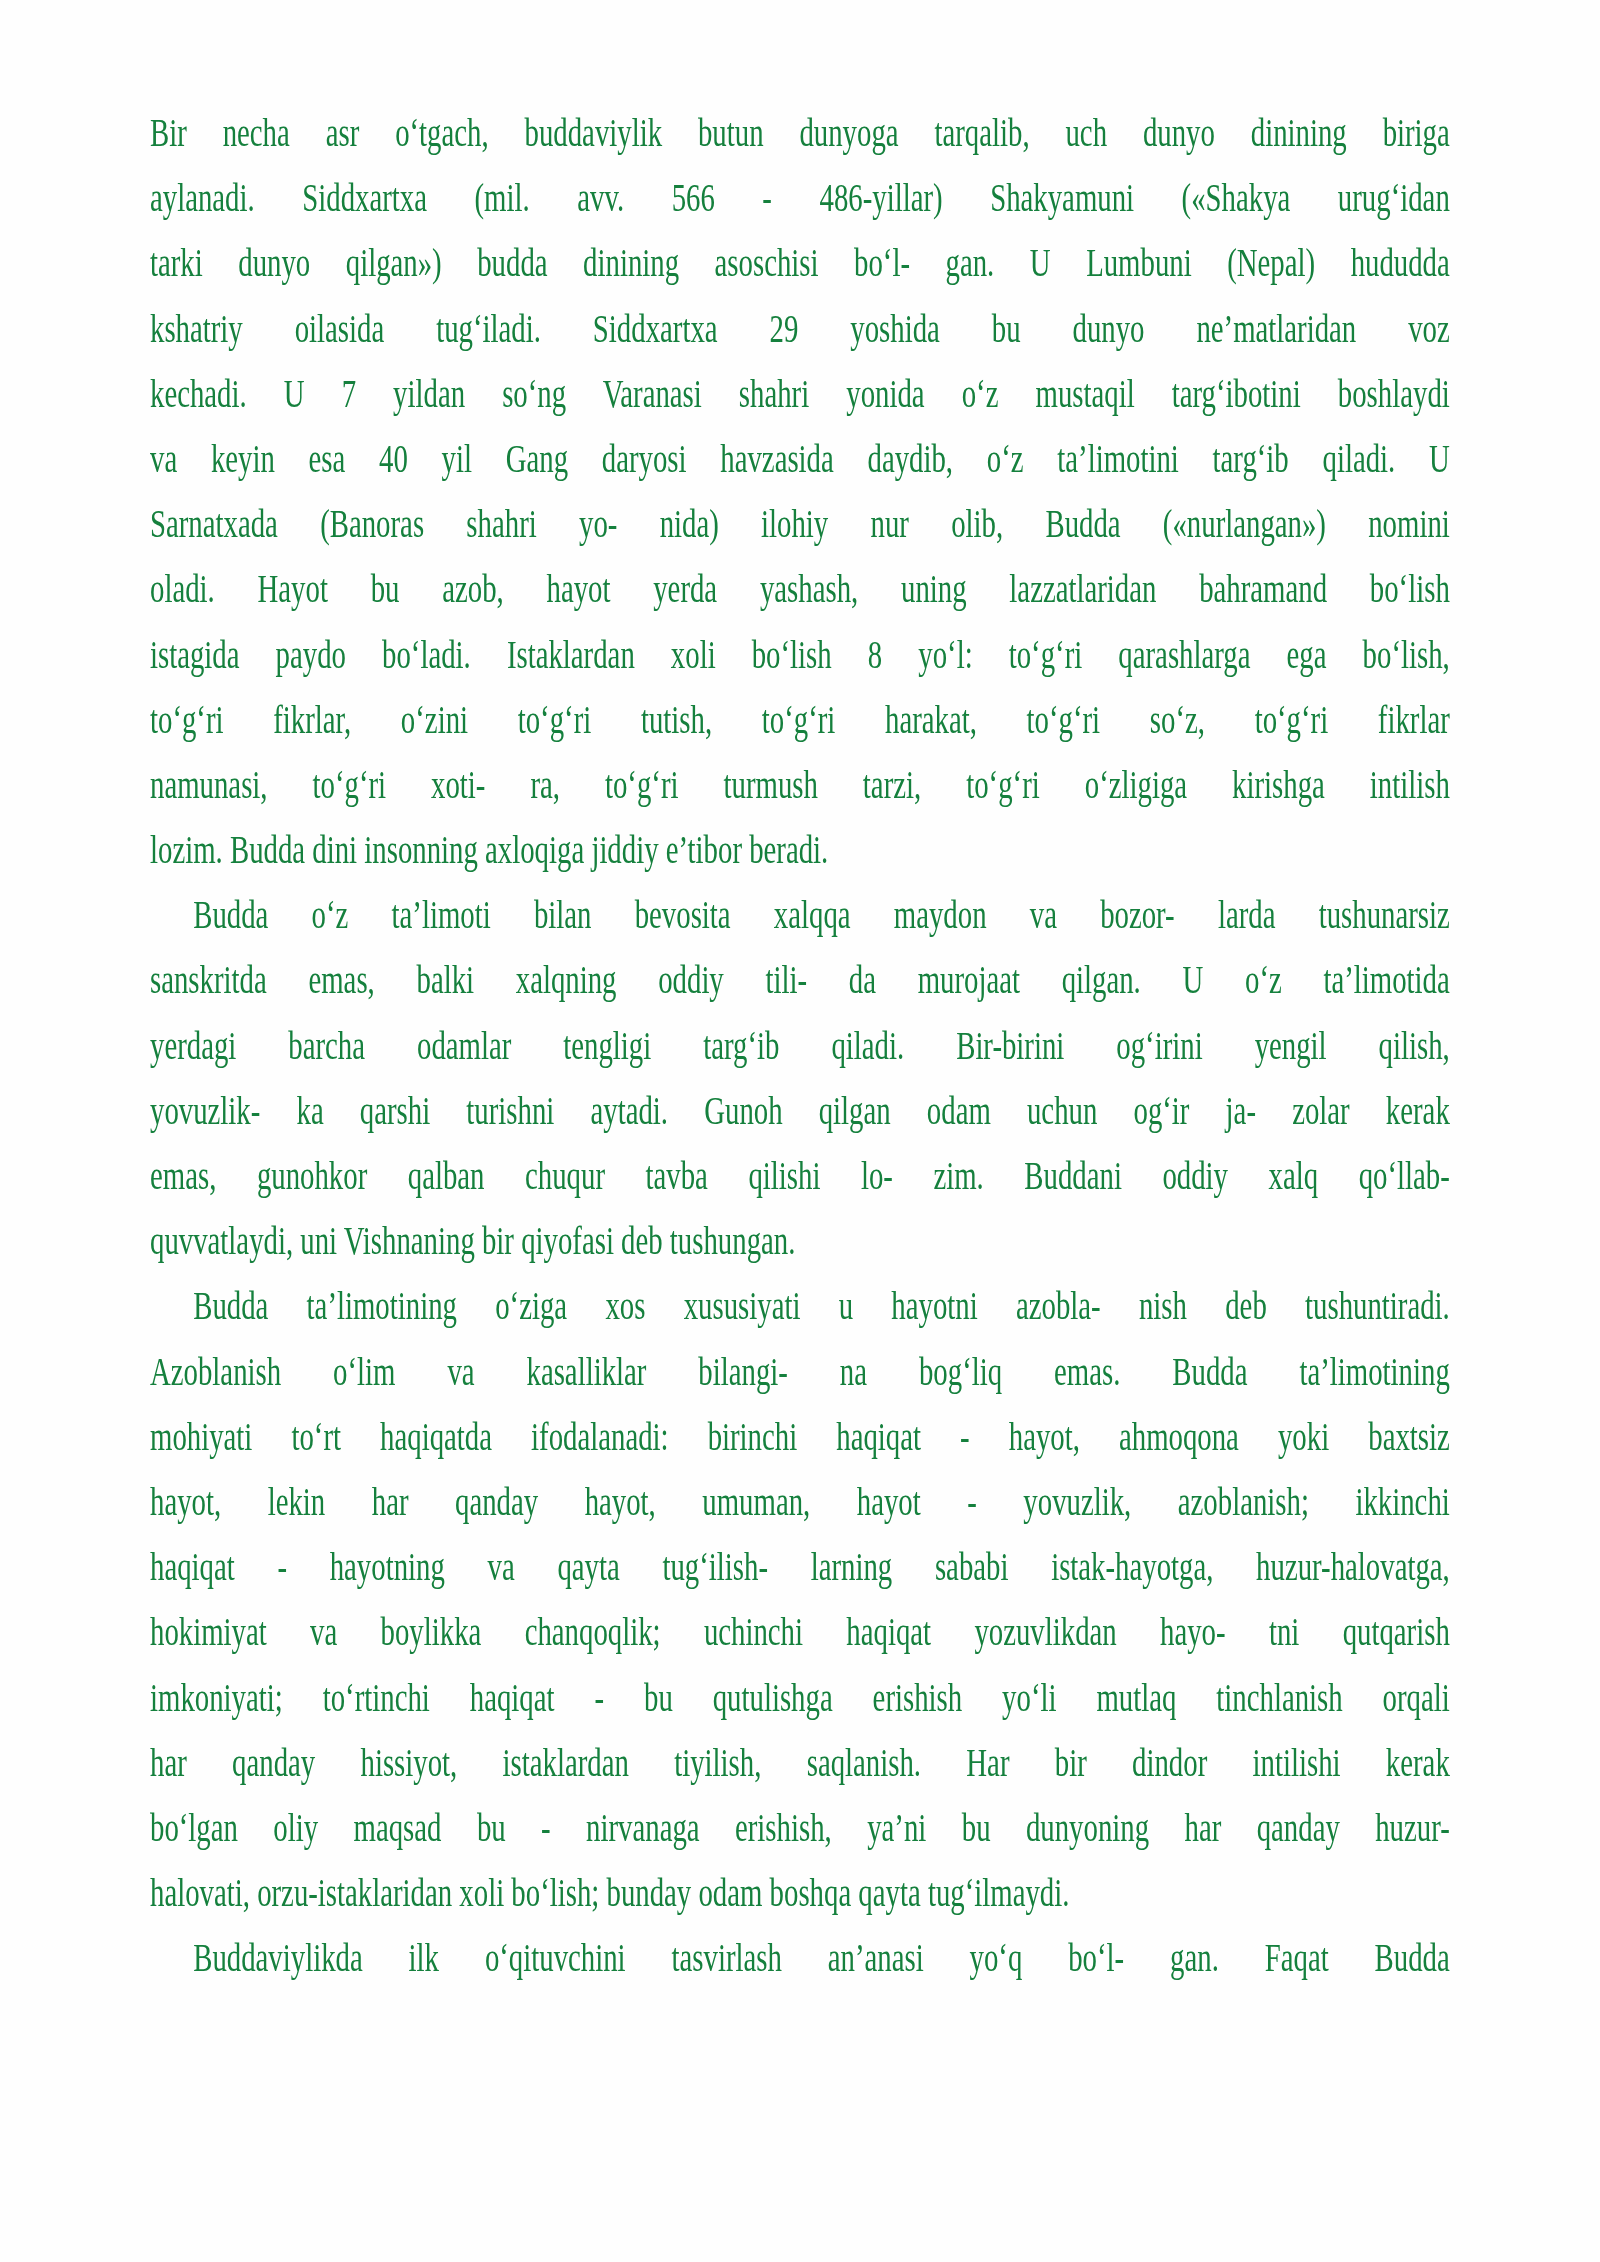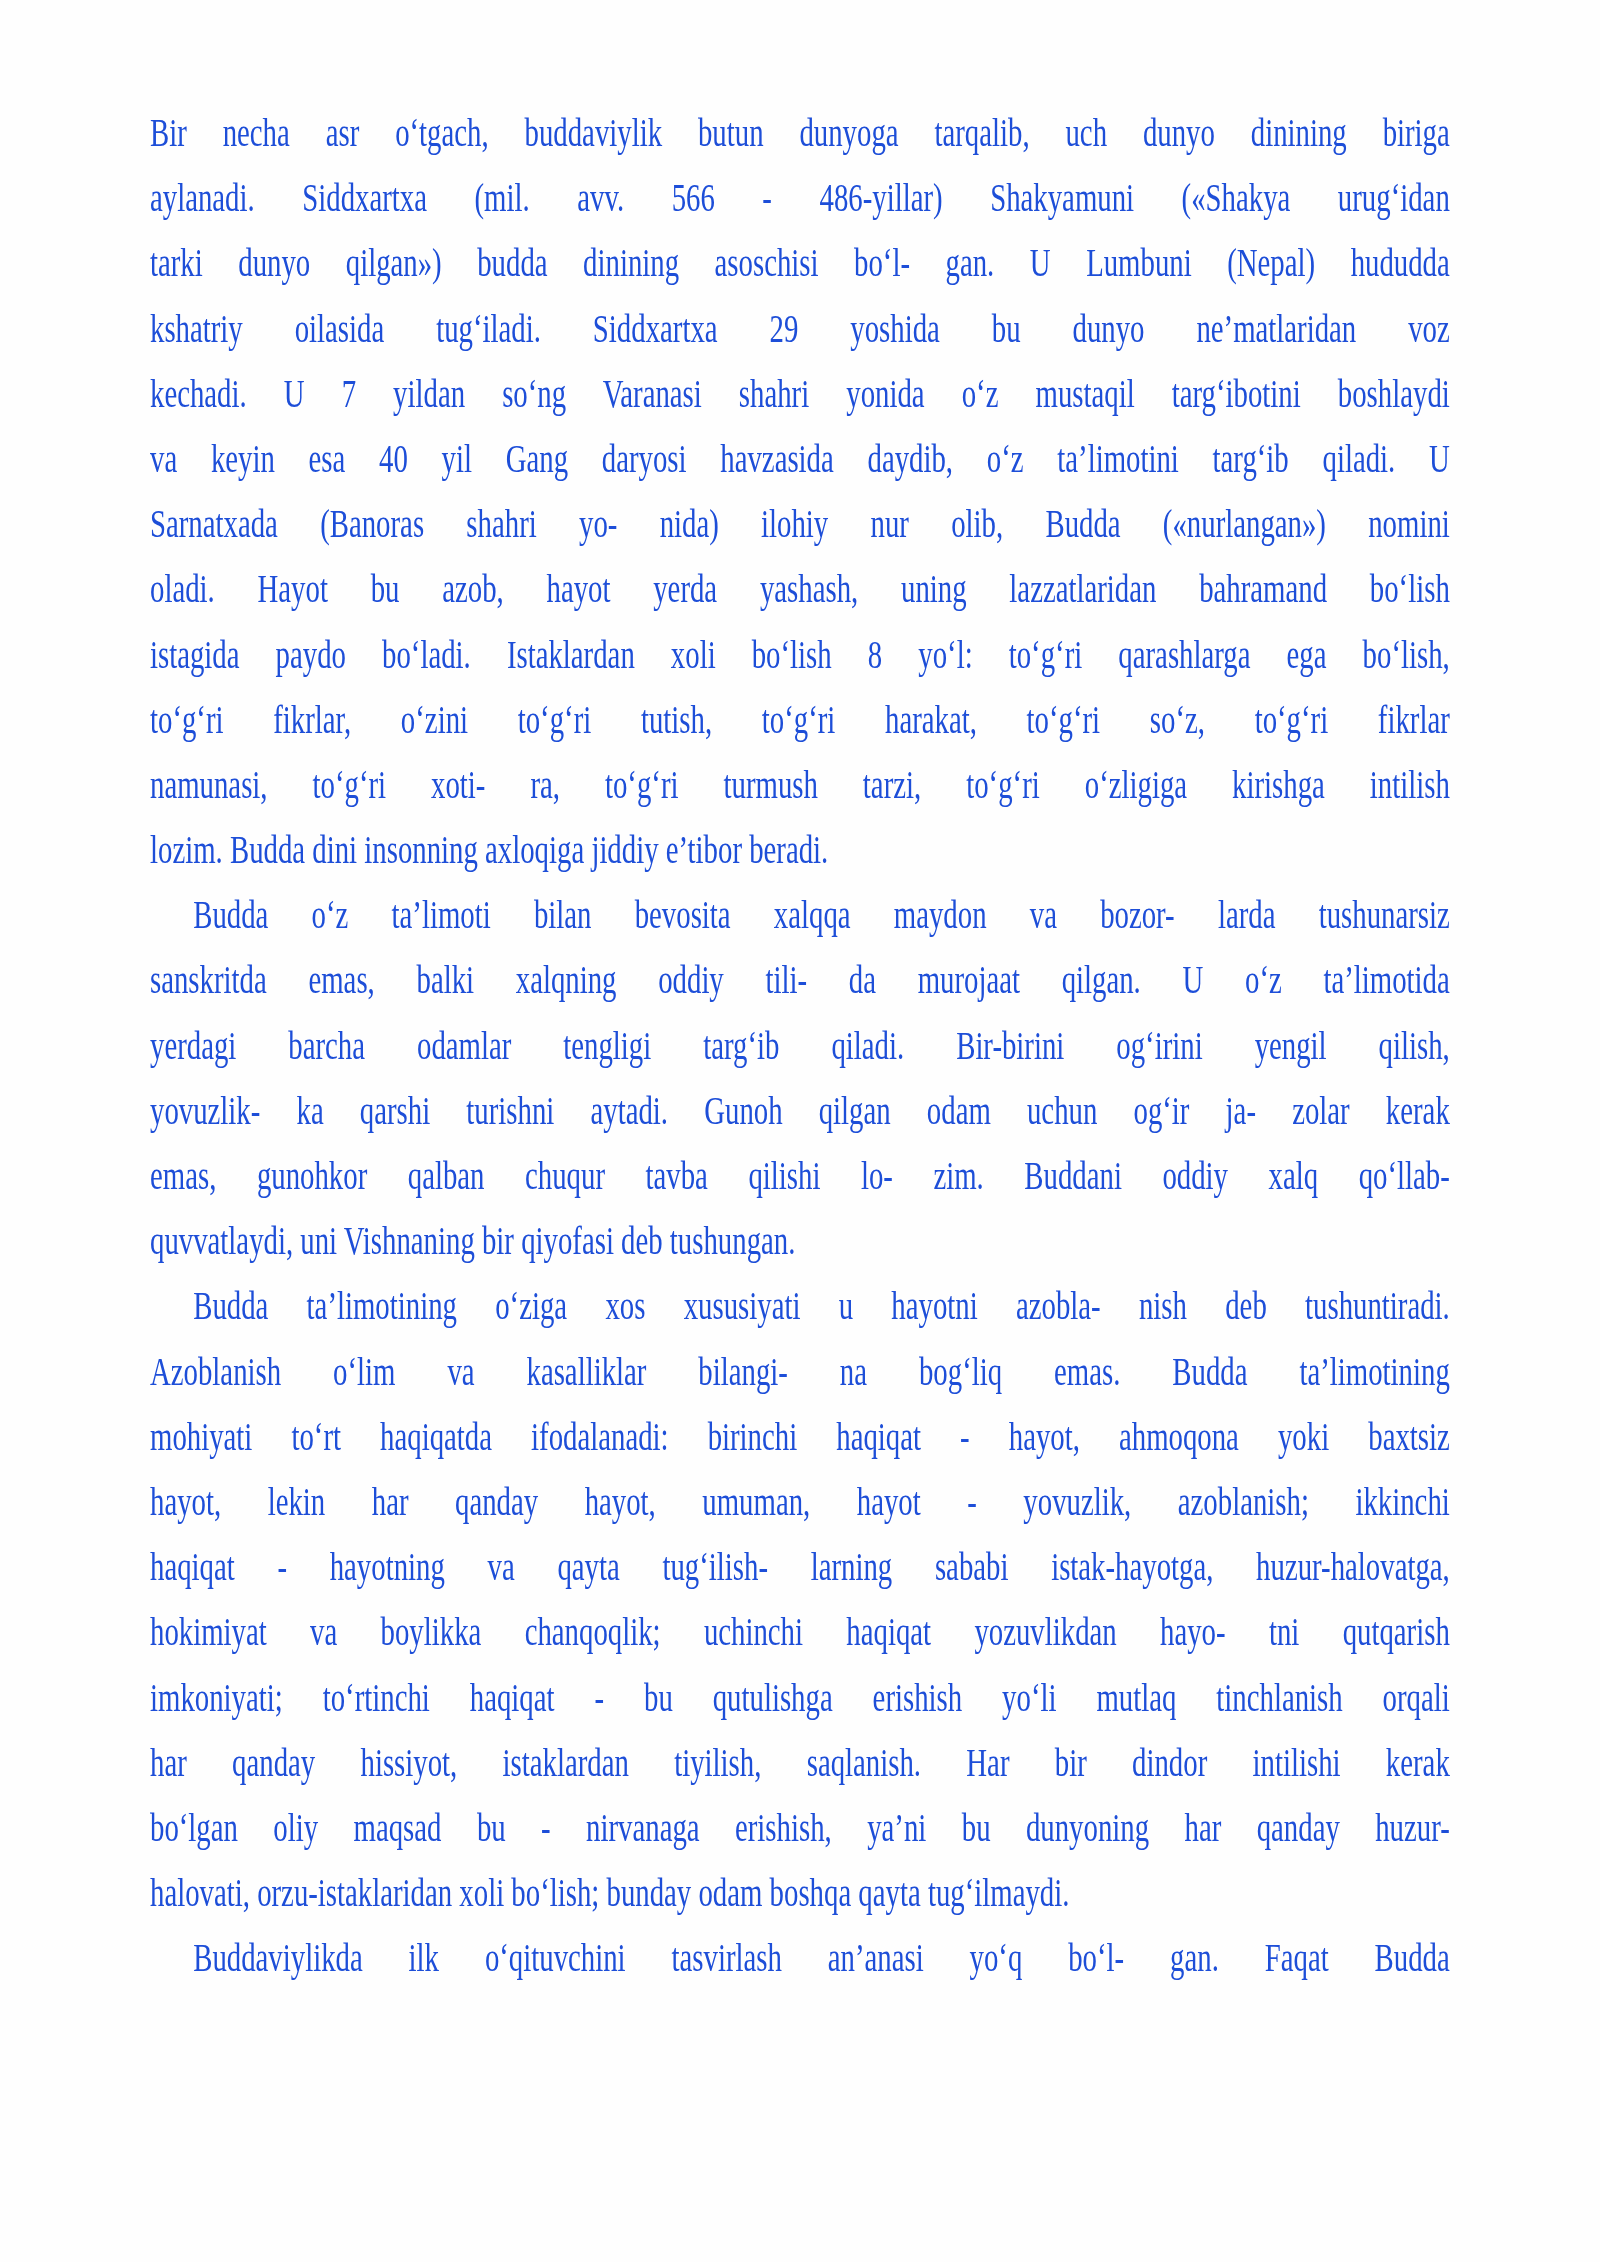--- a/index.html
+++ b/index.html
@@ -39,21 +39,21 @@
     text-align: left;
     text-align-last: left;
   }
   .line.indent {
     text-indent: 60px;
   }
 </style>
 </head>
 <body>
 
-<div class="page" style="background: rgb(254, 254, 254); color: #1d4ed8;">
+<div class="page" style="background: rgb(254, 254, 254); color: #15803d;">
   <div class="text-block" id="text-block">
       <div class="line">Bir necha asr o‘tgach, buddaviylik butun dunyoga tarqalib, uch dunyo dinining biriga</div>
       <div class="line">aylanadi. Siddxartxa (mil. avv. 566 - 486-yillar) Shakyamuni («Shakya urug‘idan</div>
       <div class="line">tarki dunyo qilgan») budda dinining asoschisi bo‘l- gan. U Lumbuni (Nepal) hududda</div>
       <div class="line">kshatriy oilasida tug‘iladi. Siddxartxa 29 yoshida bu dunyo ne’matlaridan voz</div>
       <div class="line">kechadi. U 7 yildan so‘ng Varanasi shahri yonida o‘z mustaqil targ‘ibotini boshlaydi</div>
       <div class="line">va keyin esa 40 yil Gang daryosi havzasida daydib, o‘z ta’limotini targ‘ib qiladi. U</div>
       <div class="line">Sarnatxada (Banoras shahri yo- nida) ilohiy nur olib, Budda («nurlangan») nomini</div>
       <div class="line">oladi. Hayot bu azob, hayot yerda yashash, uning lazzatlaridan bahramand bo‘lish</div>
       <div class="line">istagida paydo bo‘ladi. Istaklardan xoli bo‘lish 8 yo‘l: to‘g‘ri qarashlarga ega bo‘lish,</div>

